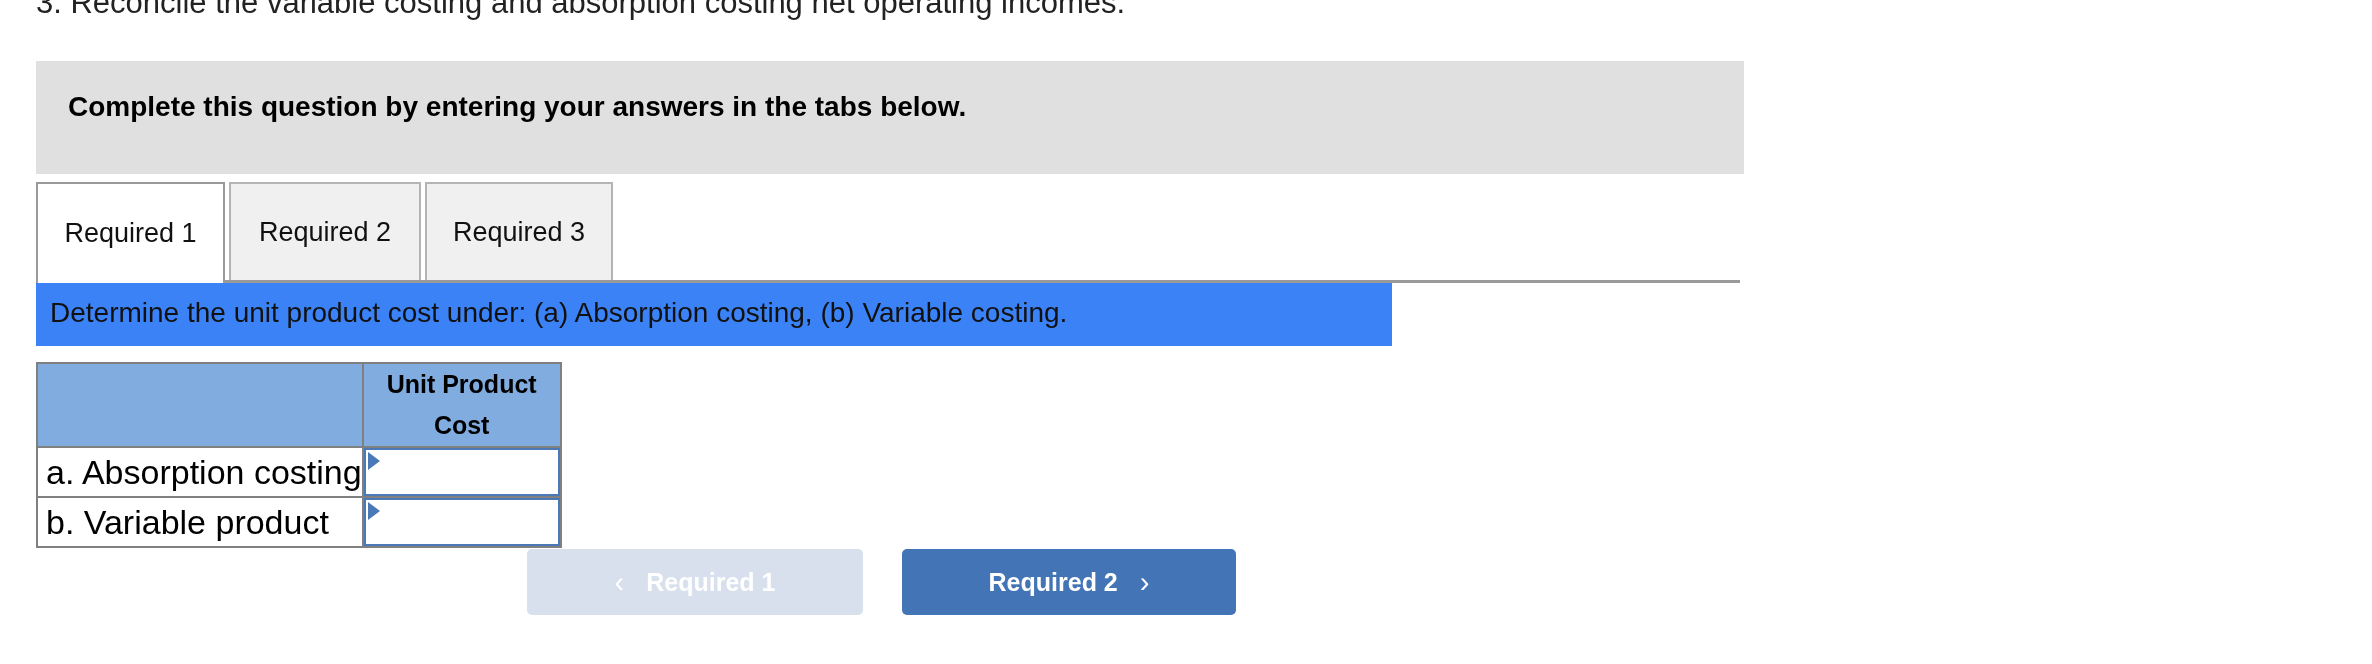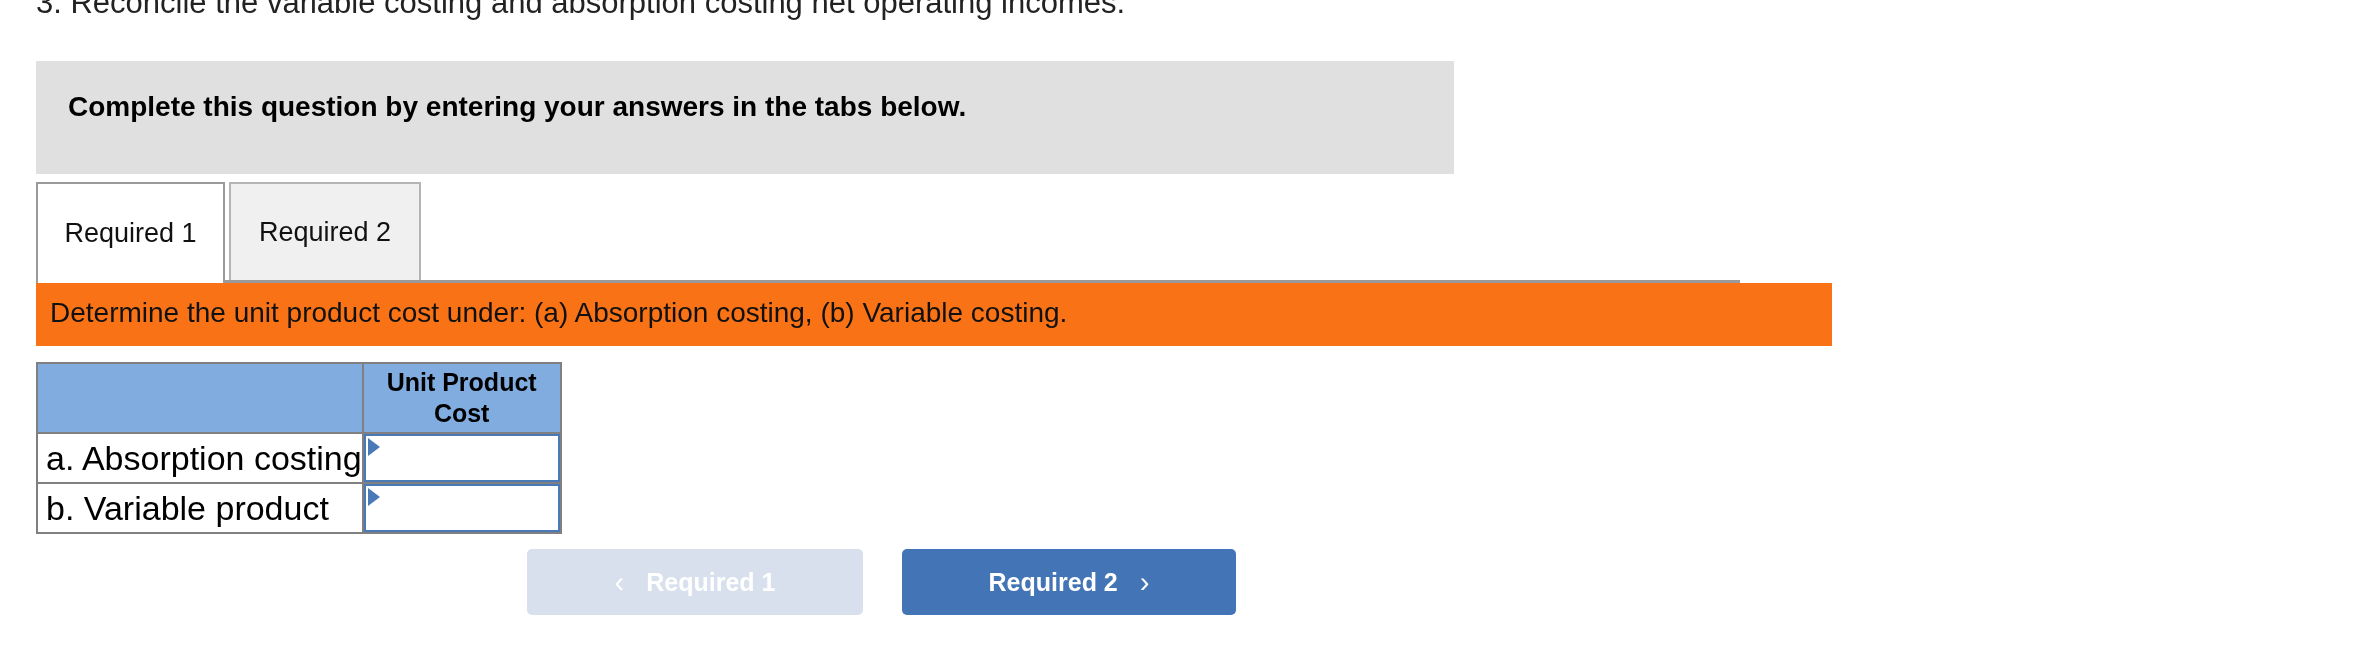--- a/index.html
+++ b/index.html
@@ -26,21 +26,21 @@
     color: #222222;
     white-space: nowrap;
     letter-spacing: 0px;
   }
 
   
   .gray-banner {
     position: absolute;
     left: 36px;
     top: 61px;
-    width: 1418px;
+    width: 1708px;
     height: 113px;
     background: #e0e0e0;
     box-sizing: border-box;
   }
   .gray-banner-text {
     position: absolute;
     left: 32px;
     top: 30px;
     font-size: 28px;
     font-weight: bold;
@@ -97,23 +97,23 @@
     width: 189px;
     height: 3px;
     background: #ffffff;
   }
 
   
   .blue-bar {
     position: absolute;
     left: 36px;
     top: 283px;
-    width: 1796px;
+    width: 1356px;
     height: 63px;
-    background: #f97316;
+    background: #3b82f6;
     box-sizing: border-box;
   }
   .blue-bar-text {
     position: absolute;
     left: 14px;
     top: 14px;
     font-size: 28px;
     color: #111111;
     white-space: nowrap;
   }
@@ -139,21 +139,21 @@
     background: #80ace0;
     height: 68px;
     font-size: 25px;
     font-weight: bold;
     color: #000000;
     vertical-align: middle;
   }
   .answer-table thead th.hdr-blank { }
   .answer-table thead th.hdr-value {
     text-align: center;
-    line-height: 31px;
+    line-height: 41px;
     padding: 0 6px;
   }
 
   .answer-table tbody td.cell-label {
     height: 48px;
     background: #ffffff;
     font-size: 34px;
     color: #000000;
     padding-left: 8px;
     vertical-align: middle;
@@ -253,20 +253,23 @@
 <div class="gray-banner">
   <div class="gray-banner-text">Complete this question by entering your answers in the tabs below.</div>
 </div>
 
 <div class="tab-strip">
   <div class="tab tab-0 active">
     <span>Required 1</span>
   </div>
   <div class="tab tab-1">
     <span>Required 2</span>
+  </div>
+  <div class="tab tab-2">
+    <span>Required 3</span>
   </div>
 </div>
 <div class="tab-underline"></div>
 <div class="tab-underline-active-gap"></div>
 
 <div class="blue-bar">
   <div class="blue-bar-text">Determine the unit product cost under: (a) Absorption costing, (b) Variable costing.</div>
 </div>
 
 <table class="answer-table">

